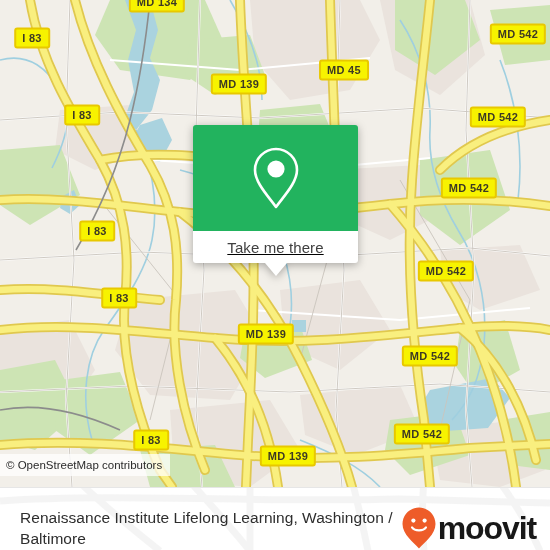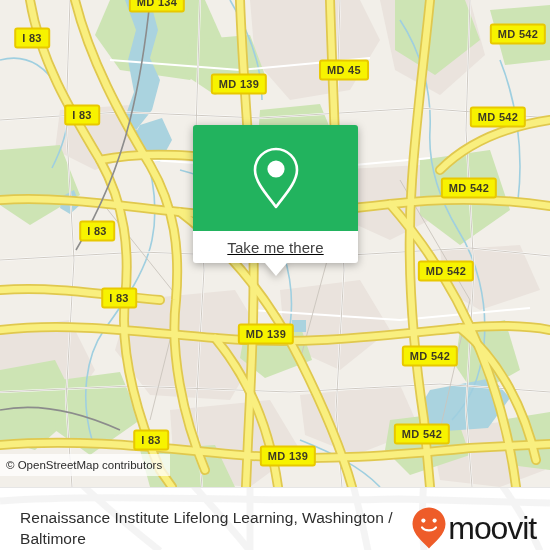--- a/index.html
+++ b/index.html
@@ -160,21 +160,21 @@
   #brand {
     flex: 0 0 auto;
     display: flex;
     align-items: center;
     gap: 1px;
   }
   #brand-wordmark {
     color: #181818;
     font-family: "Liberation Sans", sans-serif;
     font-size: 32px;
-    font-weight: normal;
+    font-weight: bold;
     letter-spacing: -1.1px;
     line-height: 32px;
   }
 </style>
 </head>
 <body>
 
 <div id="app">
 
   <div id="map">

